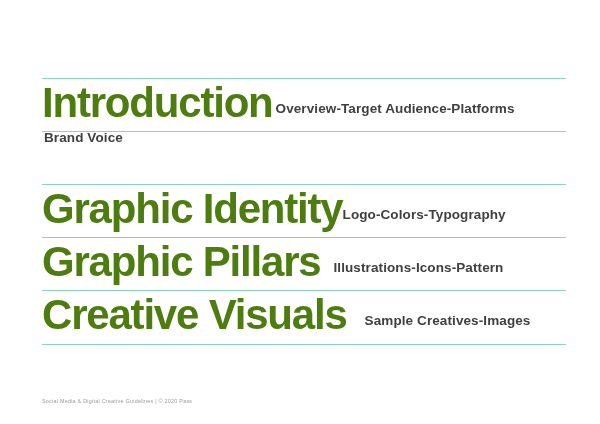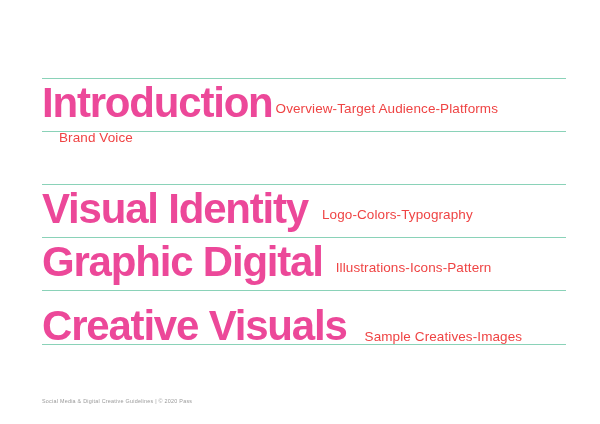--- a/index.html
+++ b/index.html
@@ -32,44 +32,43 @@
   }
   .toc-row {
     display: flex;
     align-items: baseline;
     height: 52px;
     white-space: nowrap;
     overflow: hidden;
   }
   .toc-row.tall {
     height: 53px;
-    align-items: flex-end;
   }
   .toc-title {
     font-size: 42px;
     font-weight: bold;
-    color: #ec4899;
+    color: #4d7c0f;
     letter-spacing: -1.2px;
     line-height: 1;
     position: relative;
     top: 3px;
   }
   .toc-sub {
     font-size: 13.5px;
-    font-weight: normal;
-    color: #ef4444;
+    font-weight: bold;
+    color: #404040;
     letter-spacing: 0.1px;
     line-height: 1;
     margin-left: 2px;
     position: relative;
     top: -1px;
   }
   .sub-pad-1 { margin-left: 3px; }
-  .sub-pad-2 { margin-left: 17px; }
-  .sub-pad-3 { margin-left: 14px; }
+  .sub-pad-2 { margin-left: 2px; }
+  .sub-pad-3 { margin-left: 0; }
   .sub-pad-4 { margin-left: 13px; }
   .sub-pad-5 { margin-left: 18px; }
 
   .footer {
     position: absolute;
     left: 42px;
     top: 398px;
     font-size: 5.4px;
     color: #9a9a9a;
     letter-spacing: 0.25px;
@@ -92,28 +91,28 @@
 
     <div class="rule"></div>
 
     <div class="toc-row">
       <span class="toc-sub sub-pad-2">Brand Voice</span>
     </div>
 
     <div class="rule"></div>
 
     <div class="toc-row">
-      <span class="toc-title">Visual Identity</span>
+      <span class="toc-title">Graphic Identity</span>
       <span class="toc-sub sub-pad-3">Logo-Colors-Typography</span>
     </div>
 
     <div class="rule"></div>
 
     <div class="toc-row">
-      <span class="toc-title">Graphic Digital</span>
+      <span class="toc-title">Graphic Pillars</span>
       <span class="toc-sub sub-pad-4">Illustrations-Icons-Pattern</span>
     </div>
 
     <div class="rule"></div>
 
     <div class="toc-row tall">
       <span class="toc-title">Creative Visuals</span>
       <span class="toc-sub sub-pad-5">Sample Creatives-Images</span>
     </div>
 

